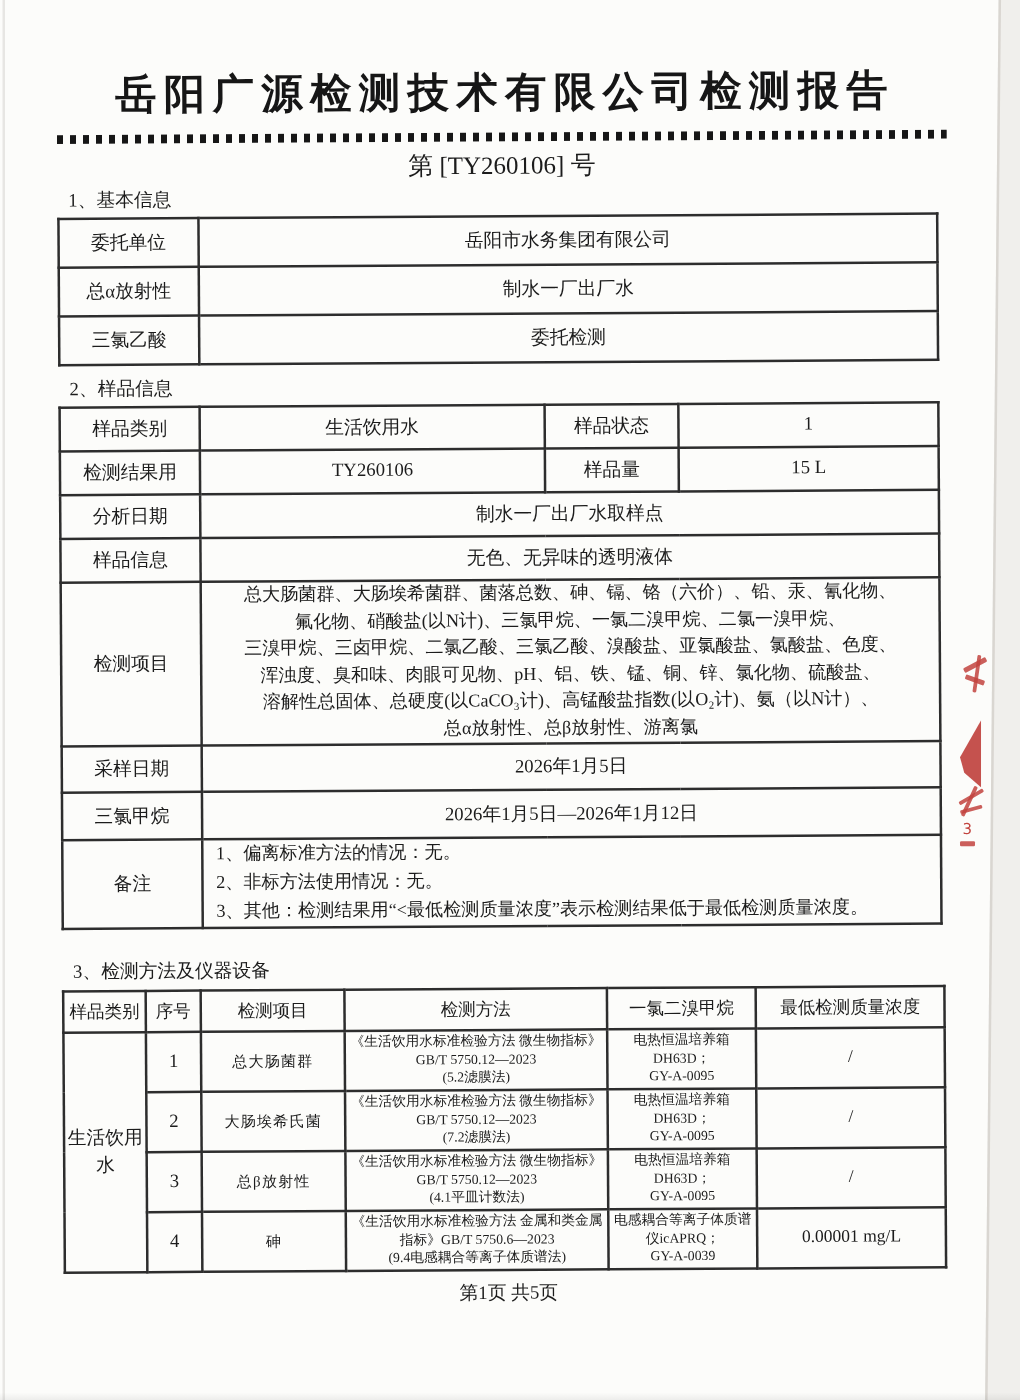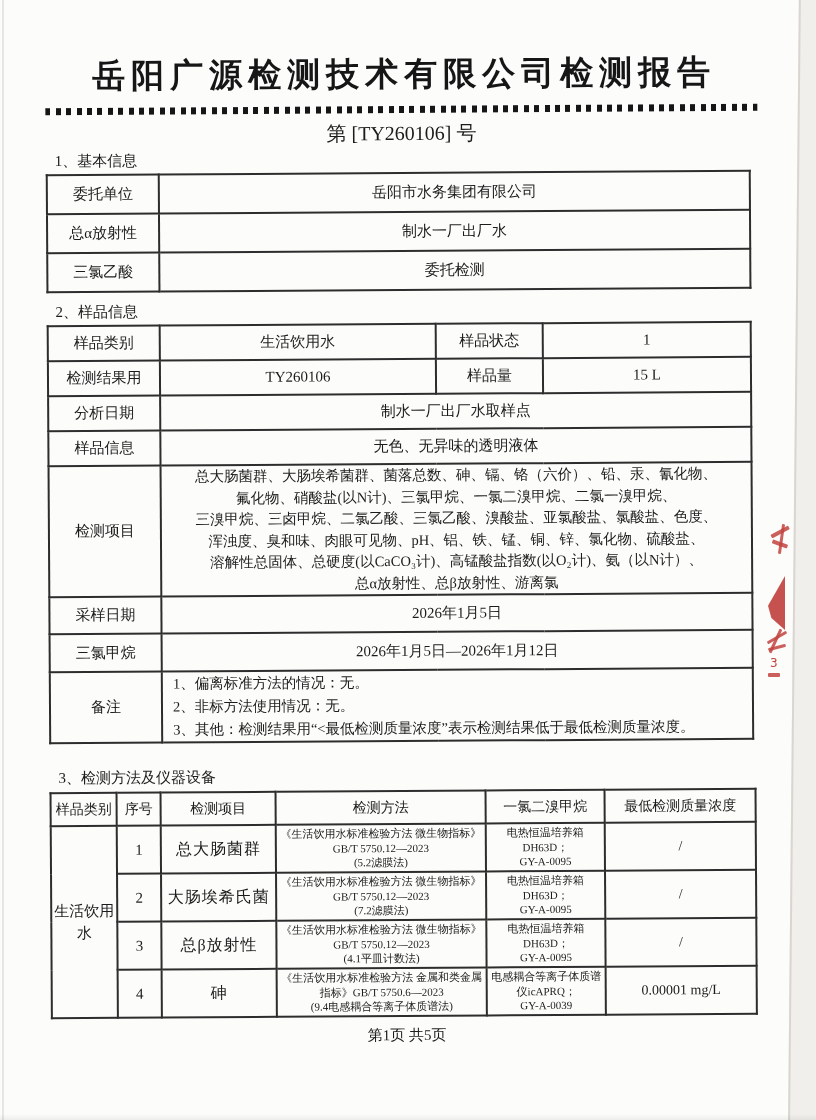--- a/index.html
+++ b/index.html
@@ -43,21 +43,21 @@
   .t2 .r-date2 td{height:36px;}
   .t2 .r-remark td{height:68px;}
   .items-line{font-size:14.5px;line-height:21.5px;white-space:nowrap;}
   .remark-cell{text-align:left;padding-left:10px;}
   .remark-line{font-size:14.5px;line-height:23px;white-space:nowrap;}
   .t3{width:705px;margin-top:4px;}
   .t3 .hdr td{height:31px;font-size:14px;}
   .t3 .drow td{height:46px;}
   .t3 .cat{font-size:15px;line-height:22px;}
   .t3 .no{font-size:15px;}
-  .t3 .item{font-size:16px;letter-spacing:1px;}
+  .t3 .item{font-size:12px;letter-spacing:1px;}
   .mline{font-size:11px;line-height:14.8px;white-space:nowrap;}
   .t3 .limit{font-size:14px;}
   .footer{margin-top:9px;text-align:center;font-size:15px;line-height:19px;}
   
   .stamp{position:absolute;left:754px;top:516px;width:40px;height:172px;overflow:hidden;}
   .stamp .bar{position:absolute;background:#c2433e;opacity:.85;border-radius:1px;}
   .s-a1{left:16px;top:14px;width:20px;height:3.5px;transform:rotate(-28deg);}
   .s-a2{left:18px;top:26px;width:16px;height:3.5px;transform:rotate(20deg);}
   .s-a3{left:26px;top:8px;width:3px;height:30px;transform:rotate(8deg);}
   .s-wedge{position:absolute;left:14px;top:60px;width:17px;height:54px;background:#bf3f3b;opacity:.9;

